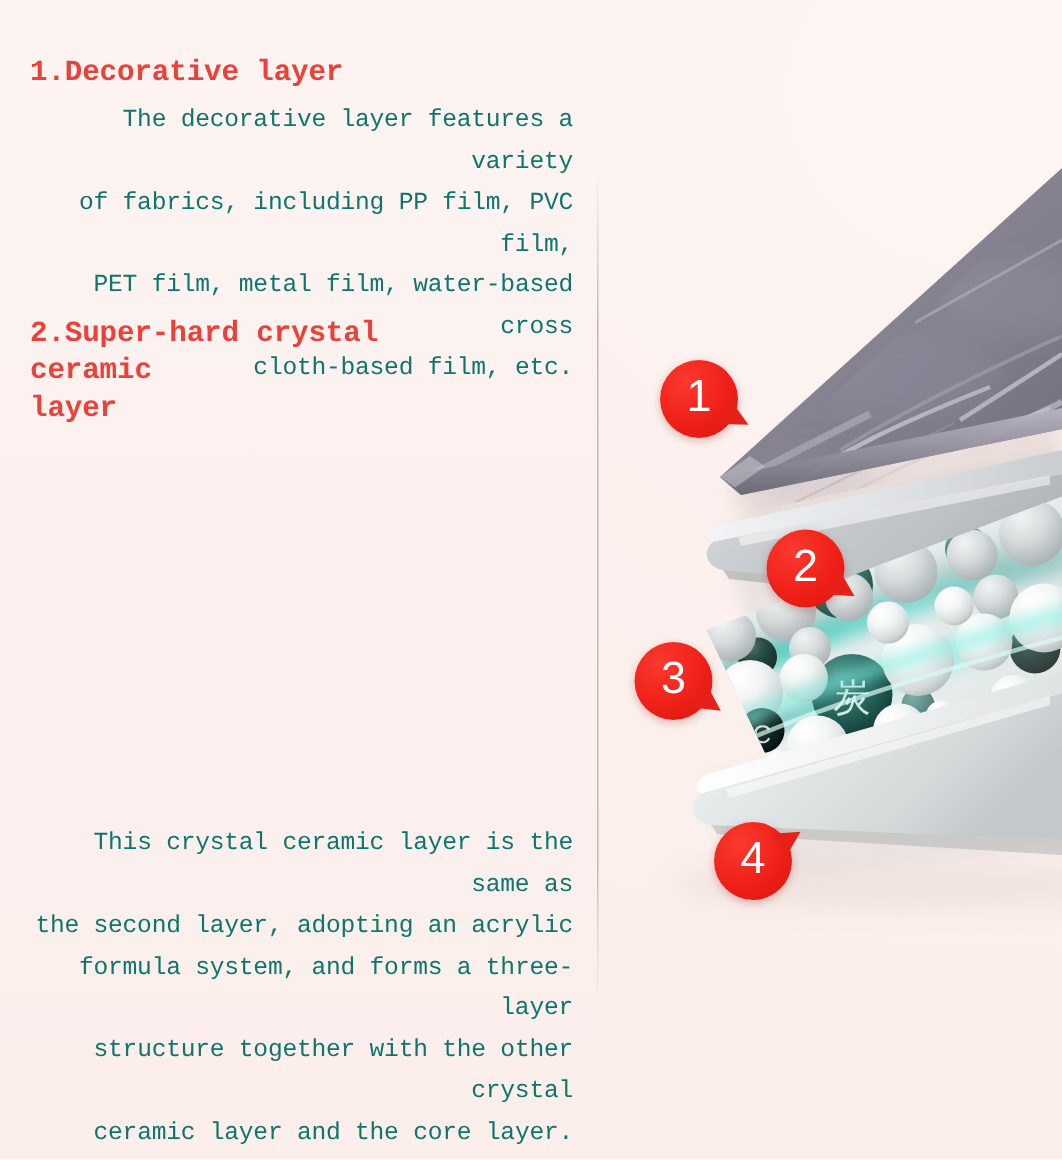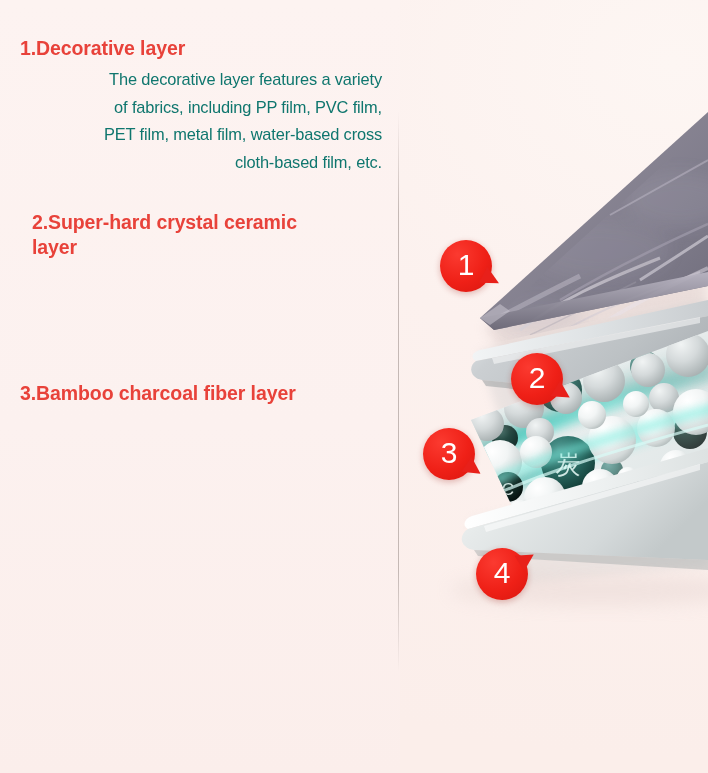--- a/index.html
+++ b/index.html
@@ -40,24 +40,25 @@
     background: linear-gradient(180deg, rgba(190,176,172,0) 0%, rgba(178,166,162,.75) 18%, rgba(178,166,162,.75) 82%, rgba(190,176,172,0) 100%);
   }
 
   
   .text-col {
     position: absolute;
     left: 0; top: 0;
     width: 398px; height: 773px;
     padding: 0;
     box-sizing: border-box;
+    font-family: Liberation Mono, monospace;
   }
   .block { padding: 0 16px 0 20px; }
   .block.b1 { position: absolute; top: 36px;  left: 0; right: 0; }
-  .block.b2 { position: absolute; top: 210px; left: 0; right: 0; margin-left: 12px; }
+  .block.b2 { position: absolute; top: 210px; left: 0; right: 0; }
   .block.b3 { position: absolute; top: 381px; left: 0; right: 0; }
   .block.b4 { position: absolute; top: 548px; left: 0; right: 0; }
 
   .heading {
     color: #e8423a;
     font-size: 19.5px;
     font-weight: 600;
     line-height: 25px;
     letter-spacing: -0.1px;
     margin: 0 0 5px 0;
@@ -391,20 +392,24 @@
 PET film, metal film, water-based cross
 cloth-based film, etc.</p>
     </div>
 
     <div class="block b2">
       <h2 class="heading wrap2">2.Super-hard crystal ceramic
     layer</h2>
     </div>
 
     <div class="block b3">
-      <h2 class="heading">3.Bamboo charcoal fiber layer</h2>
     </div>
 
     <div class="block b4">
+      <p class="body-text">This crystal ceramic layer is the same as
+the second layer, adopting an acrylic
+formula system, and forms a three-layer
+structure together with the other crystal
+ceramic layer and the core layer.</p>
     </div>
 
   </div>
 </div>
 
 </body></html>

